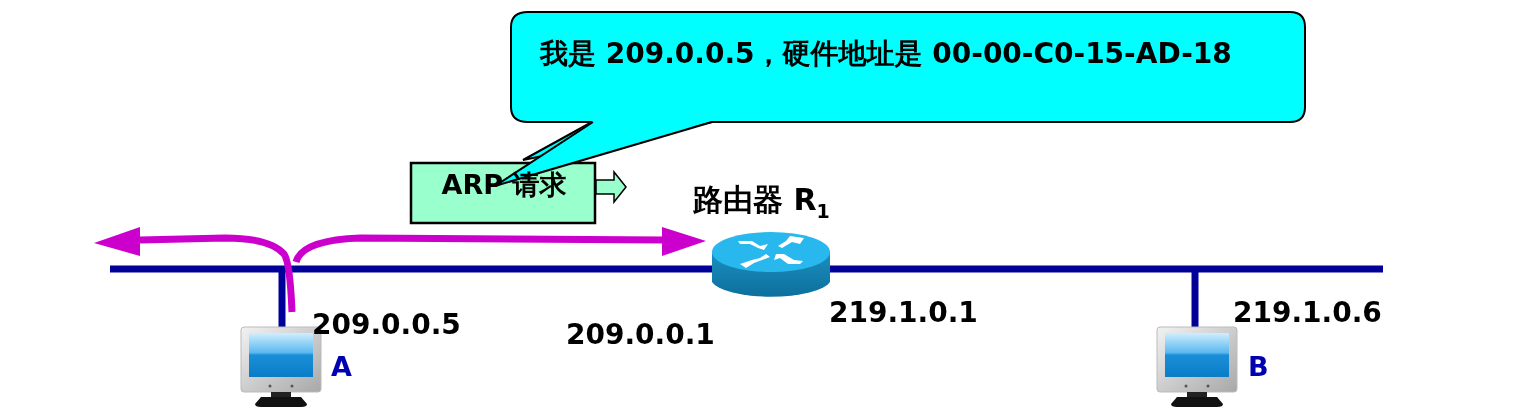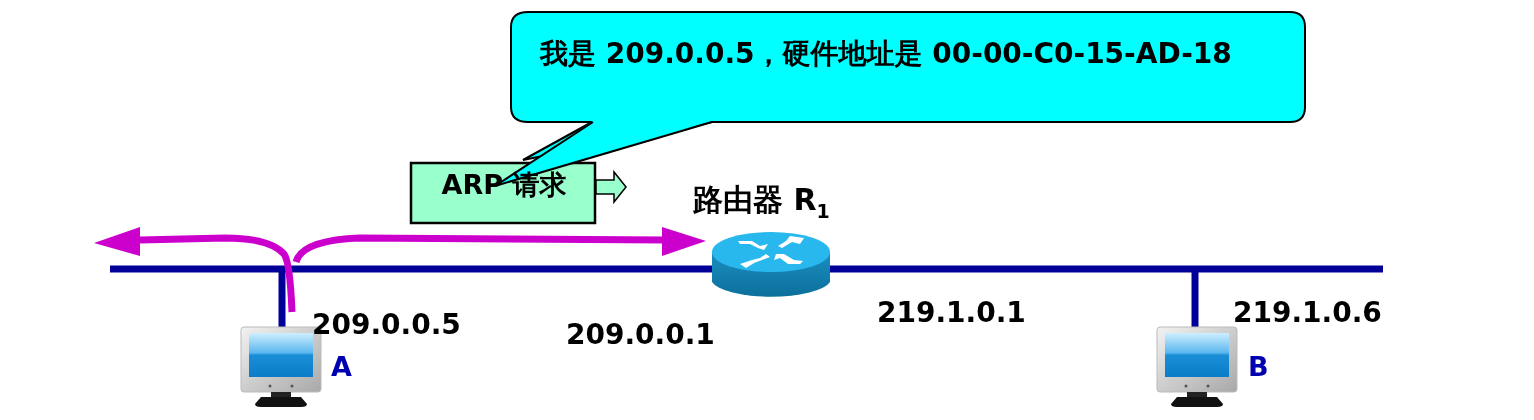--- a/index.html
+++ b/index.html
@@ -105,17 +105,17 @@
 </div>
 
 <div class="arp-label">ARP 请求</div>
 
 <div class="router-label">
   <span>路由器 R</span><sub>1</sub>
 </div>
 
 <div class="ip" style="left:312px; top:296px;margin-top:12px;">209.0.0.5</div>
 <div class="ip" style="left:566px; top:296px;margin-top:22px;">209.0.0.1</div>
-<div class="ip" style="left:829px; top:296px;margin-left:48px;">219.1.0.1</div>
+<div class="ip" style="left:829px; top:296px;">219.1.0.1</div>
 <div class="ip" style="left:1233px; top:296px;">219.1.0.6</div>
 
 <div class="host-name" style="left:331px; top:351px;">A</div>
 <div class="host-name" style="left:1248px; top:351px;">B</div>
 
 </body></html>

